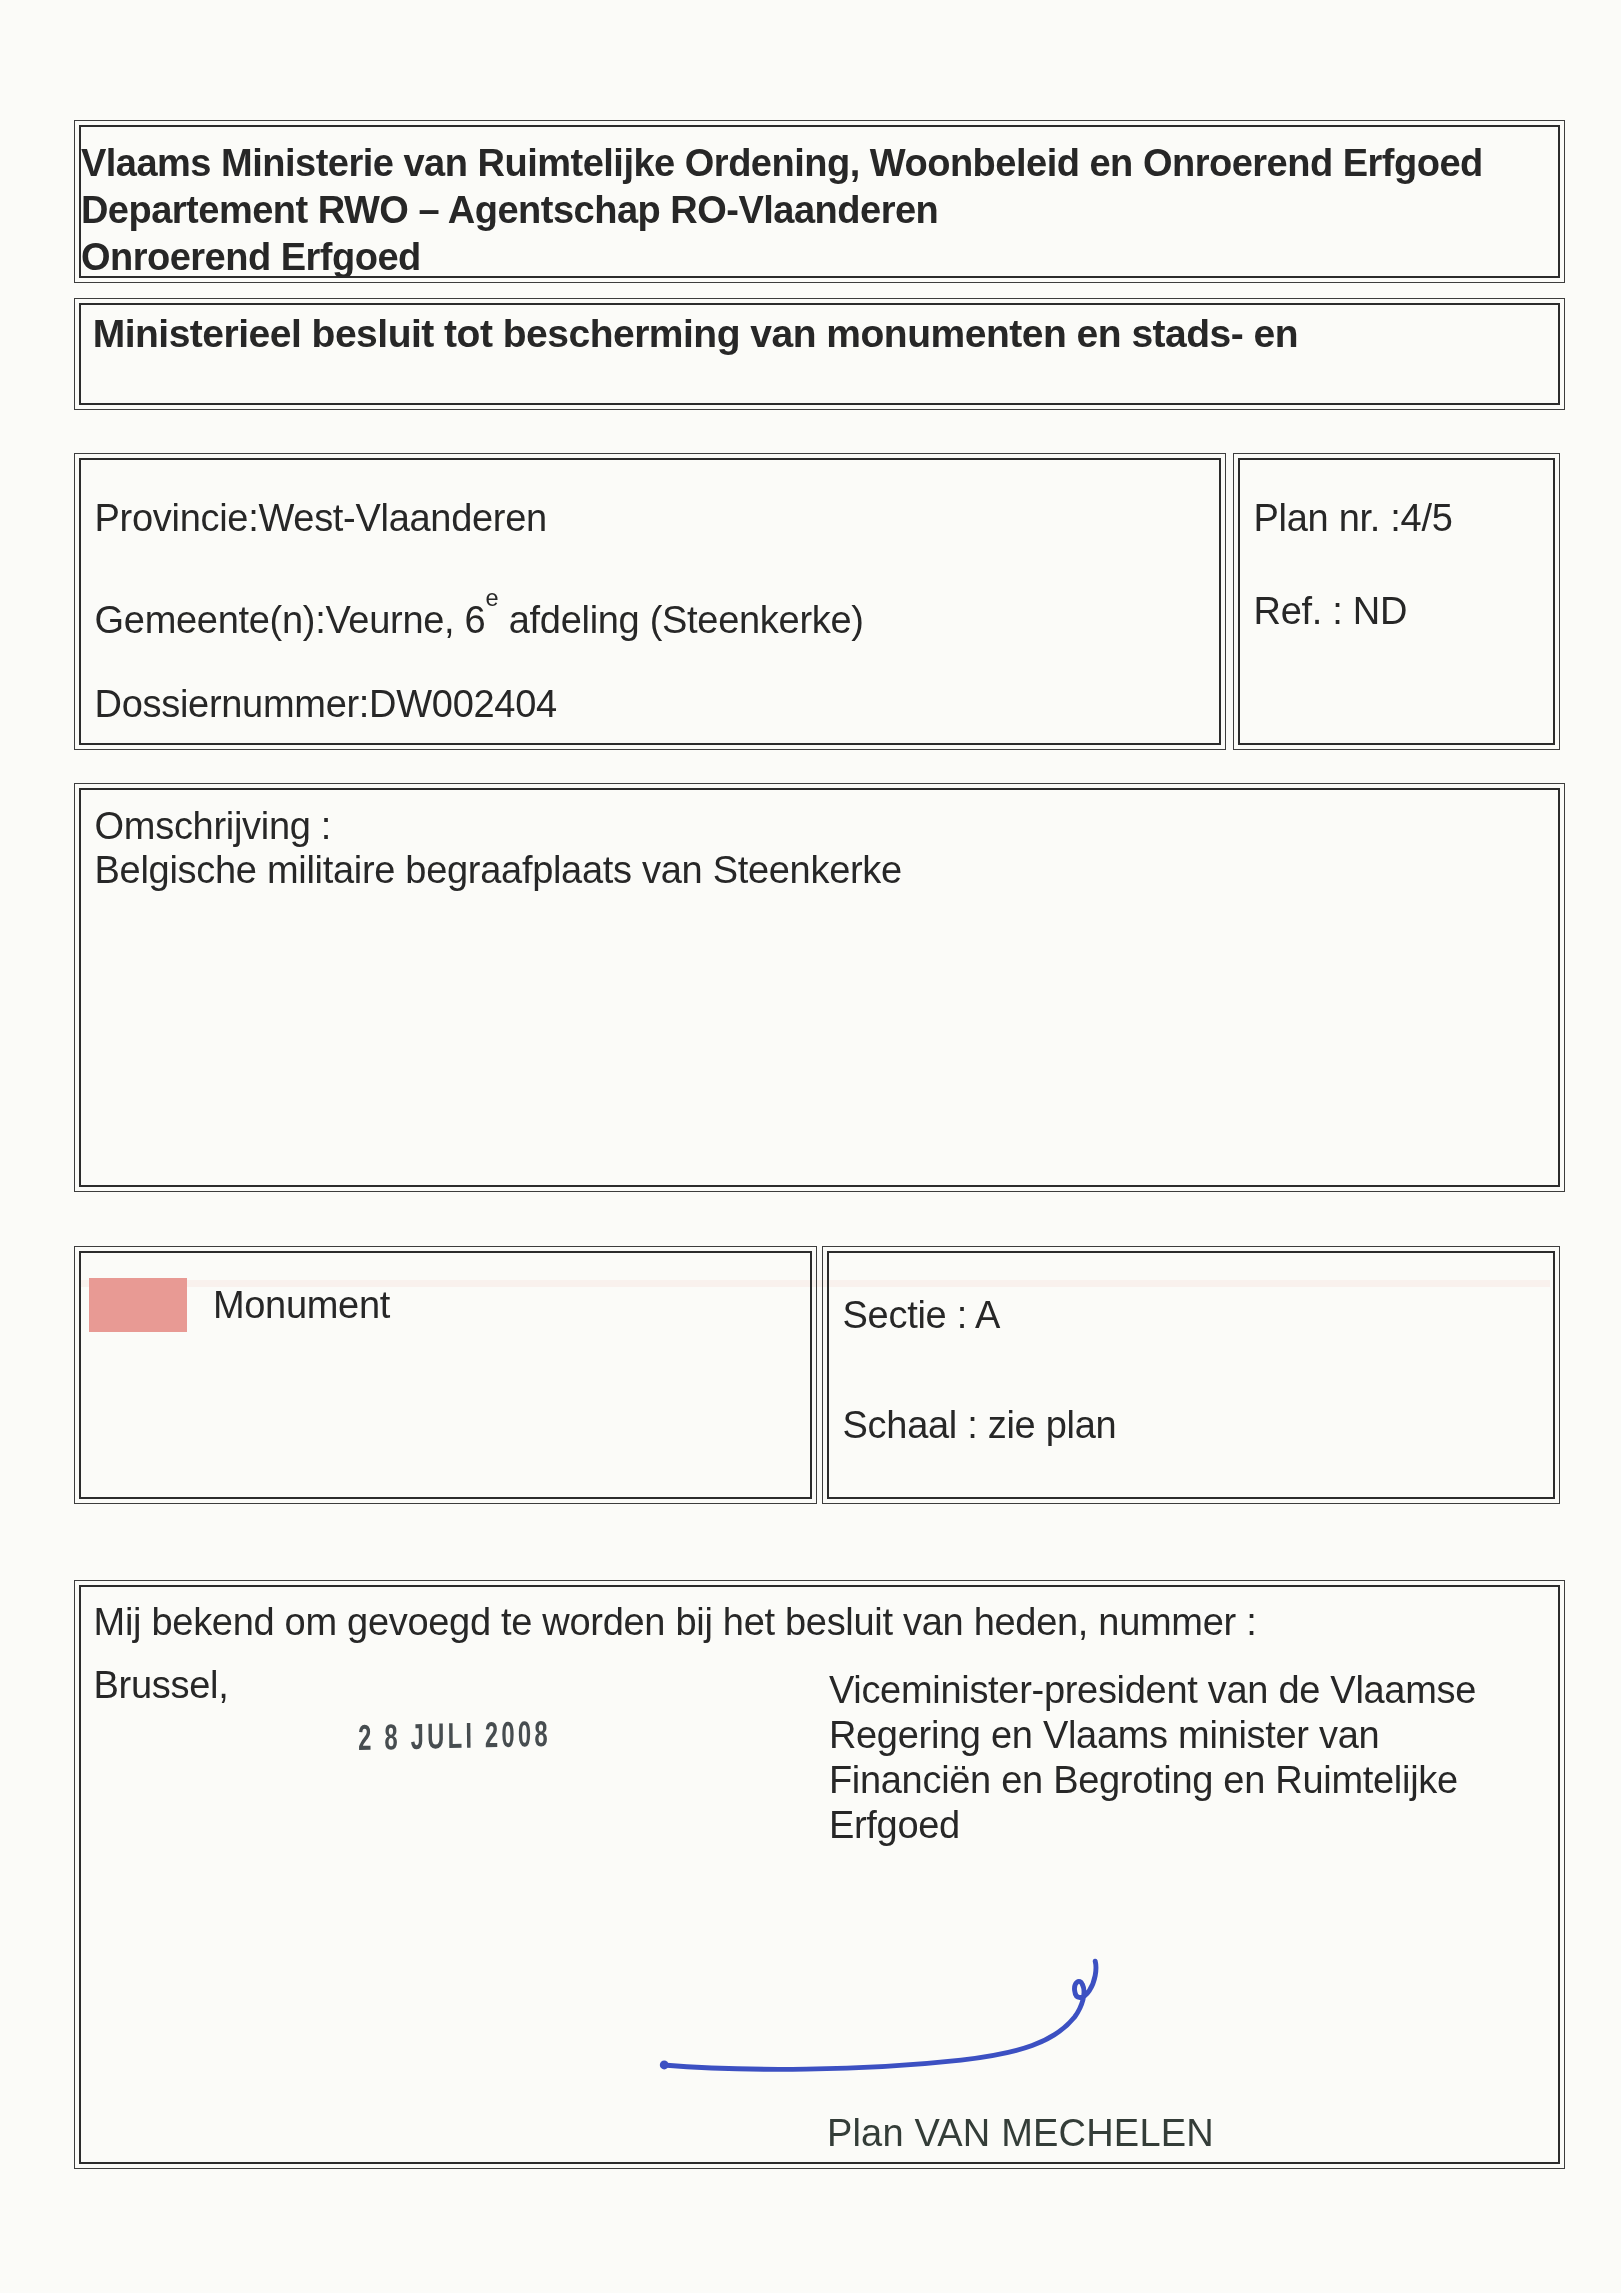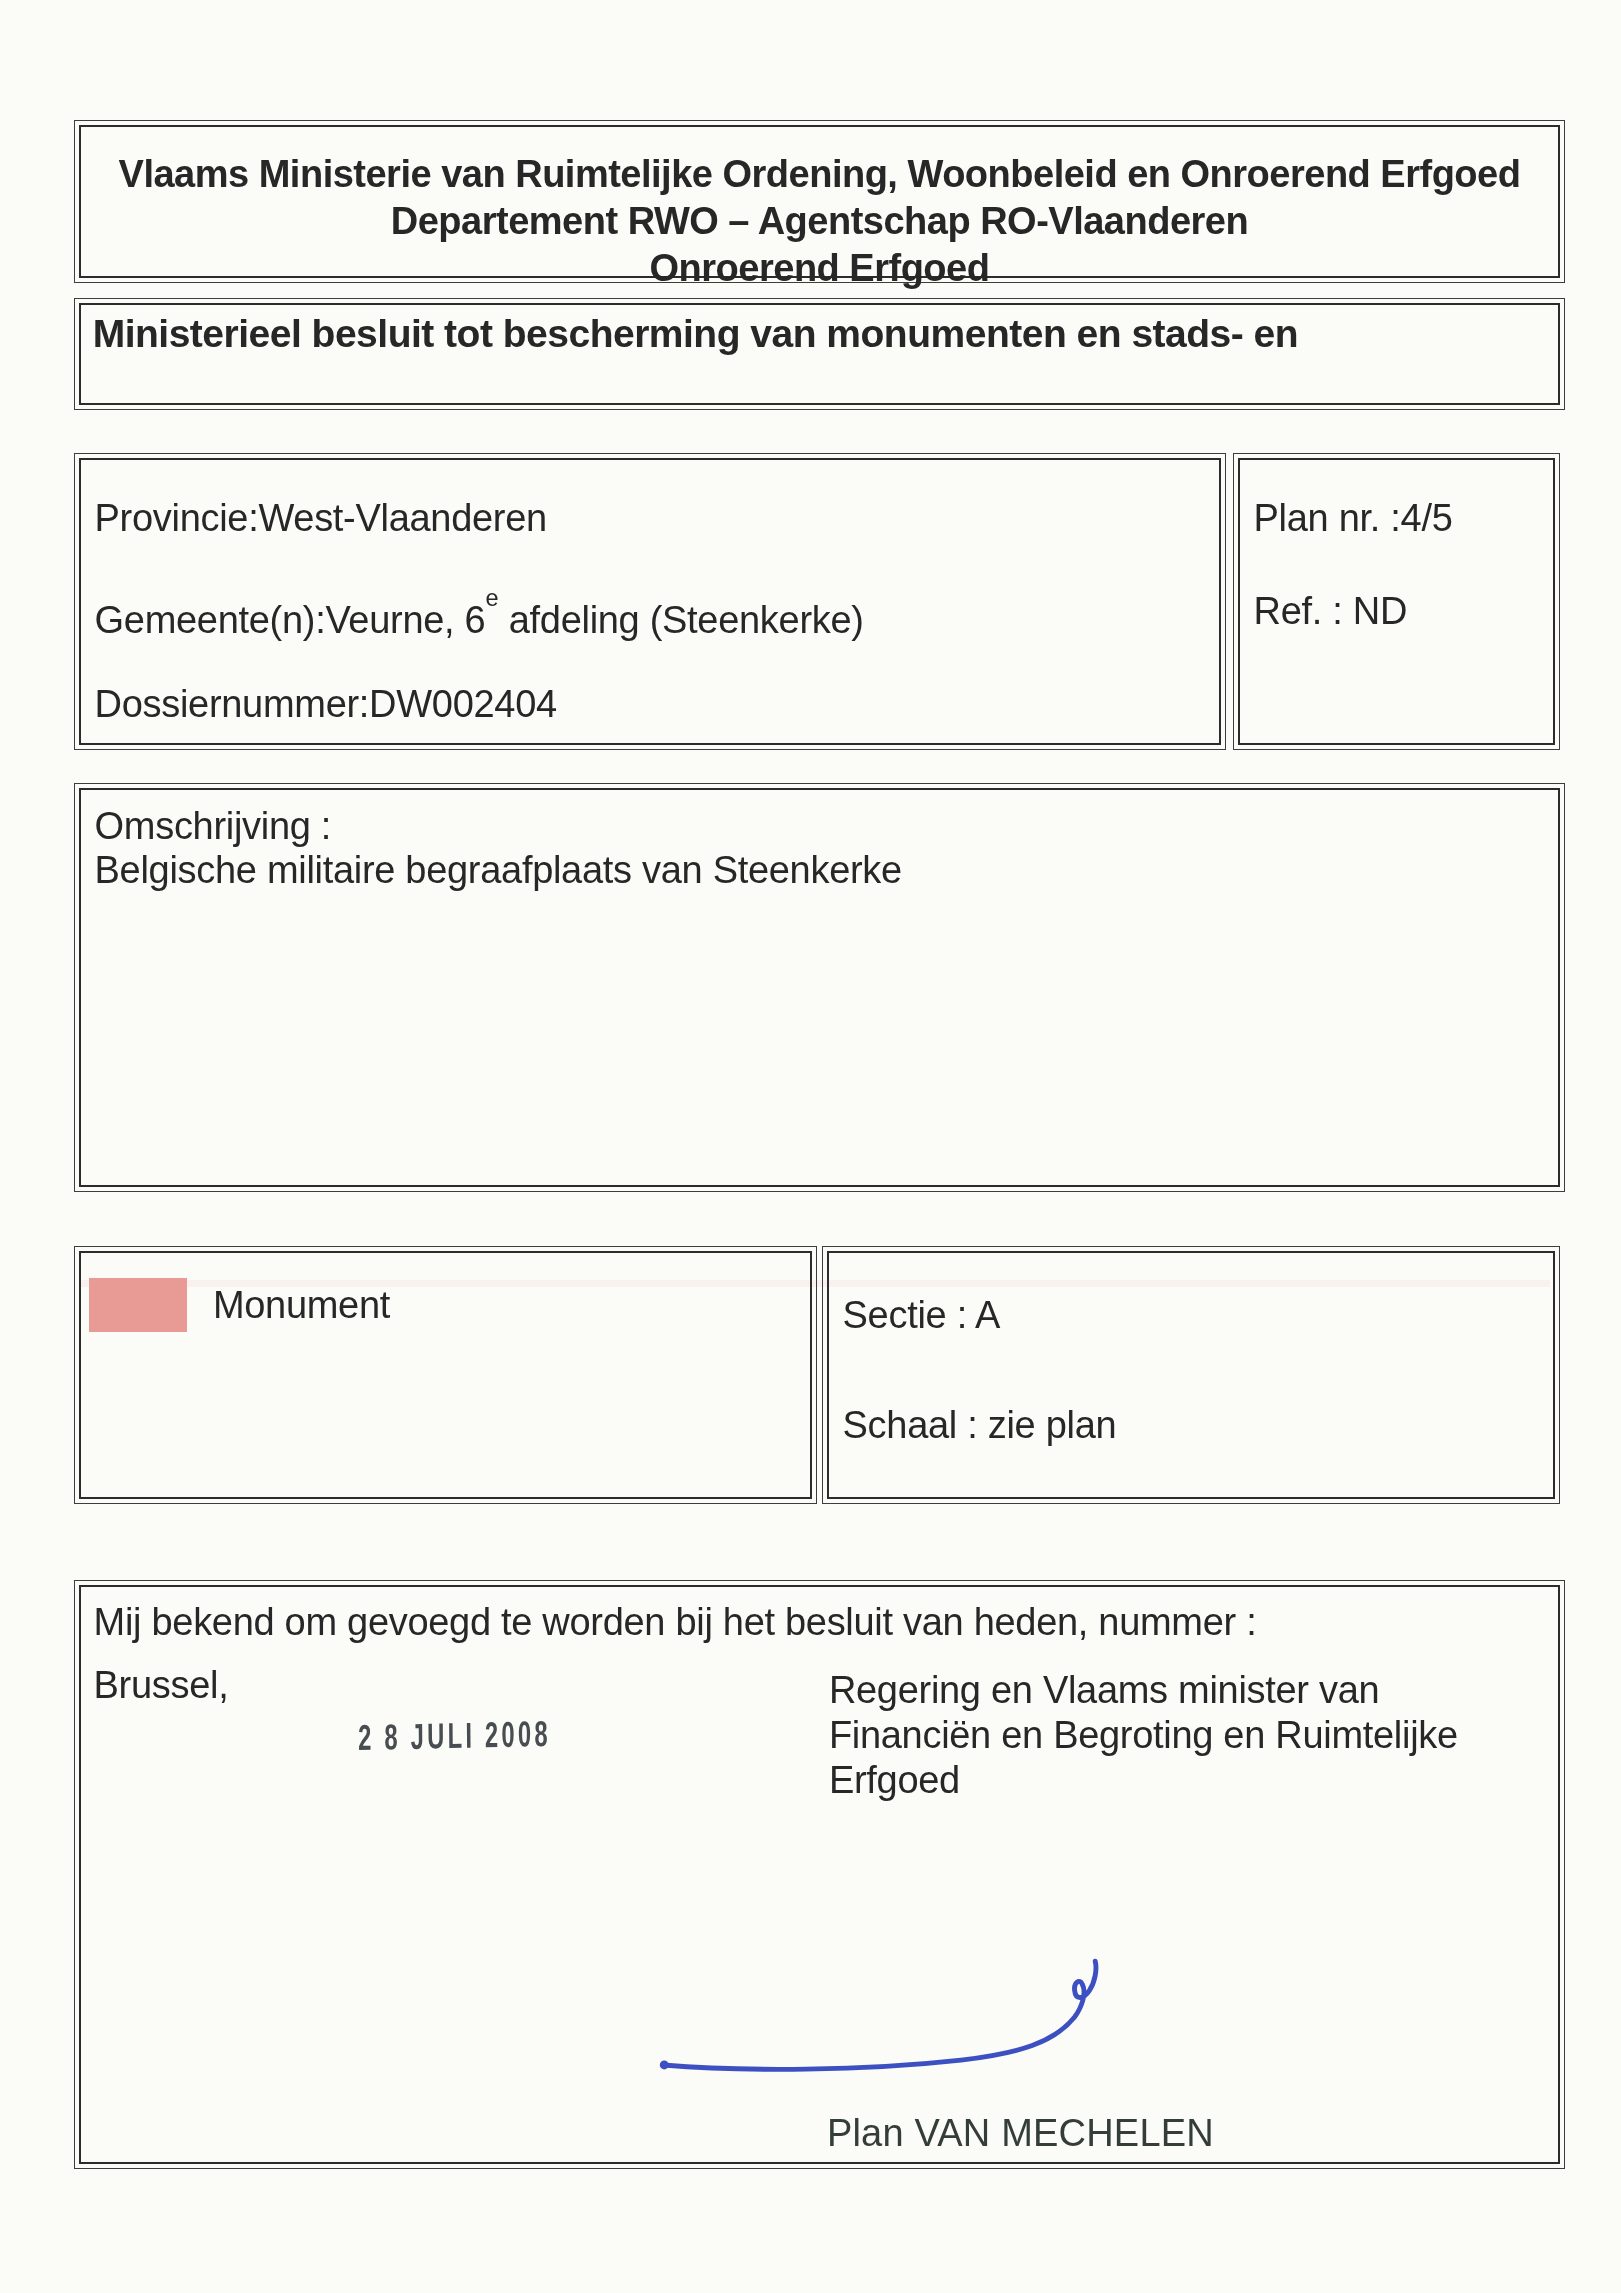--- a/index.html
+++ b/index.html
@@ -13,21 +13,21 @@
   }
   .page { position:absolute; inset:0; overflow:hidden; }
 
   
   .dbx { position:absolute; border:1px solid #3d3d3d; padding:3.9px; box-sizing:border-box; background:transparent; }
   .dbx-in { border:2px solid #2c2c2c; width:100%; height:100%; box-sizing:border-box; position:relative; }
 
   .t { letter-spacing:-0.3px; }
 
   
-  .hdr { text-align:center; font-weight:bold; font-size:38px; line-height:47px; padding-top:24px; letter-spacing:-0.5px; }
+  .hdr { text-align:left; font-weight:bold; font-size:38px; line-height:47px; padding-top:13px; letter-spacing:-0.5px; }
 
   
   .decree { font-weight:bold; font-size:39px; line-height:49px; padding:3.9px 9.8px 0 11.8px; letter-spacing:-0.5px; }
 
   
   .case-lines { padding:39px 0 0 13.7px; font-size:38px; }
   .case-lines .ln { height:93px; line-height:39px; }
   sup.e { font-size:23.5px; position:relative; top:-12.7px; letter-spacing:0; }
 
   .desc { padding:13.7px 0 0 13.7px; font-size:38px; line-height:44px; }
@@ -111,20 +111,21 @@
       <div class="ln2">Schaal : zie plan</div>
     </div>
   </div>
 
   <div class="dbx" style="left:74px; top:1580px; width:1491px; height:589px;">
     <div class="dbx-in">
       <div class="closing-line t">Mij bekend om gevoegd te worden bij het besluit van heden, nummer :</div>
       <div class="place-line t">Brussel,</div>
       <div class="stamp">2 8 JULI 2008</div>
       <div class="minister t">
+        <div>Viceminister-president van de Vlaamse</div>
         <div>Regering en Vlaams minister van</div>
         <div>Financiën en Begroting en Ruimtelijke</div>
         <div>Erfgoed</div>
       </div>
       <svg class="sig-svg" width="1475" height="573" viewBox="0 0 1505 585">
         <path d="M 594 488
                  C 678 495, 798 494, 898 483
                  C 958 476, 993 465, 1014 439
                  C 1022 428, 1026 414, 1022 406
                  C 1019 399, 1013 404, 1014 412

